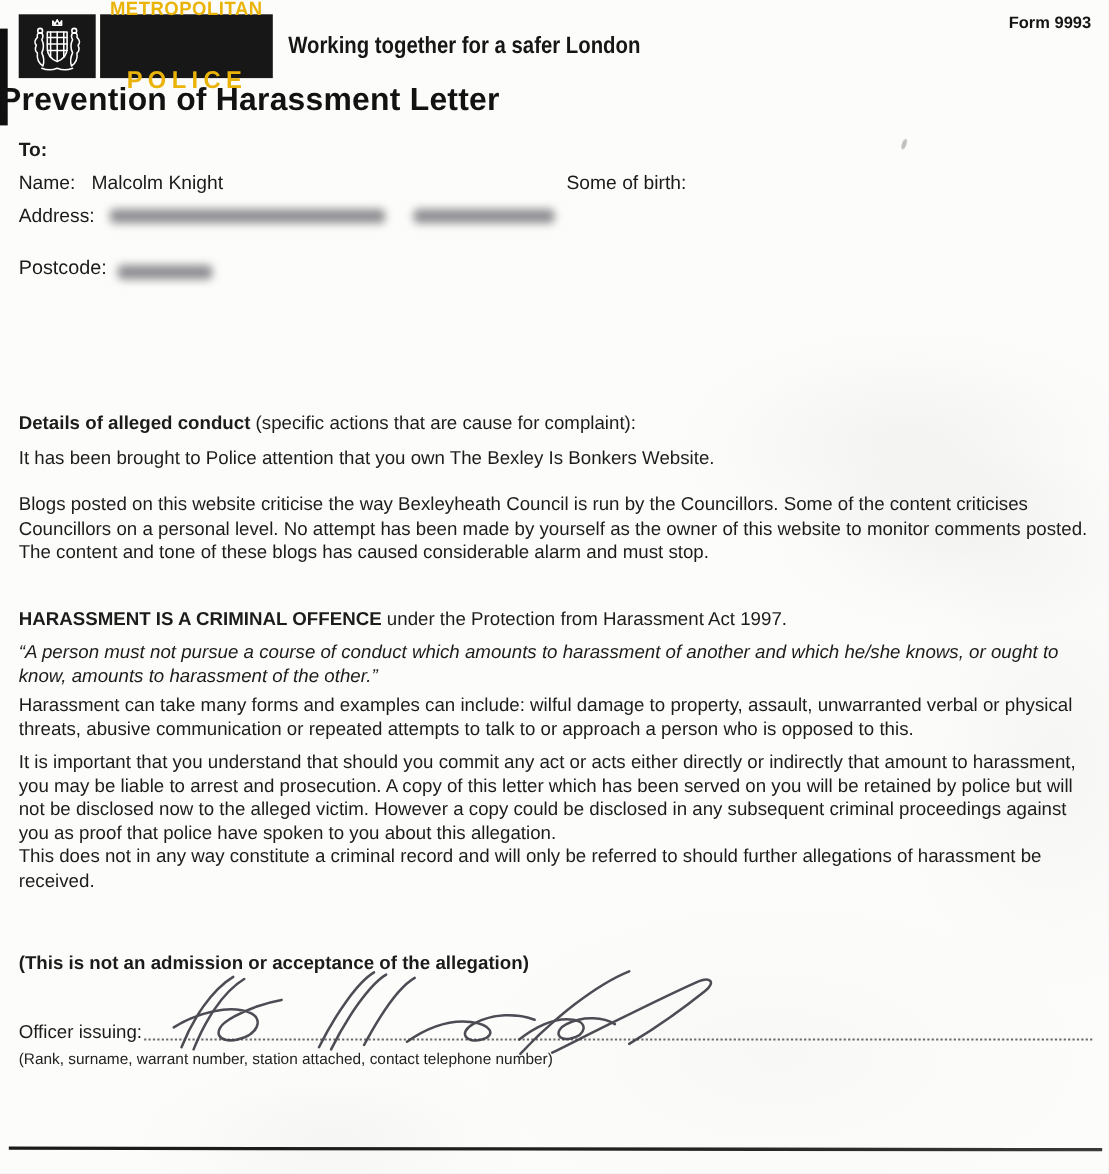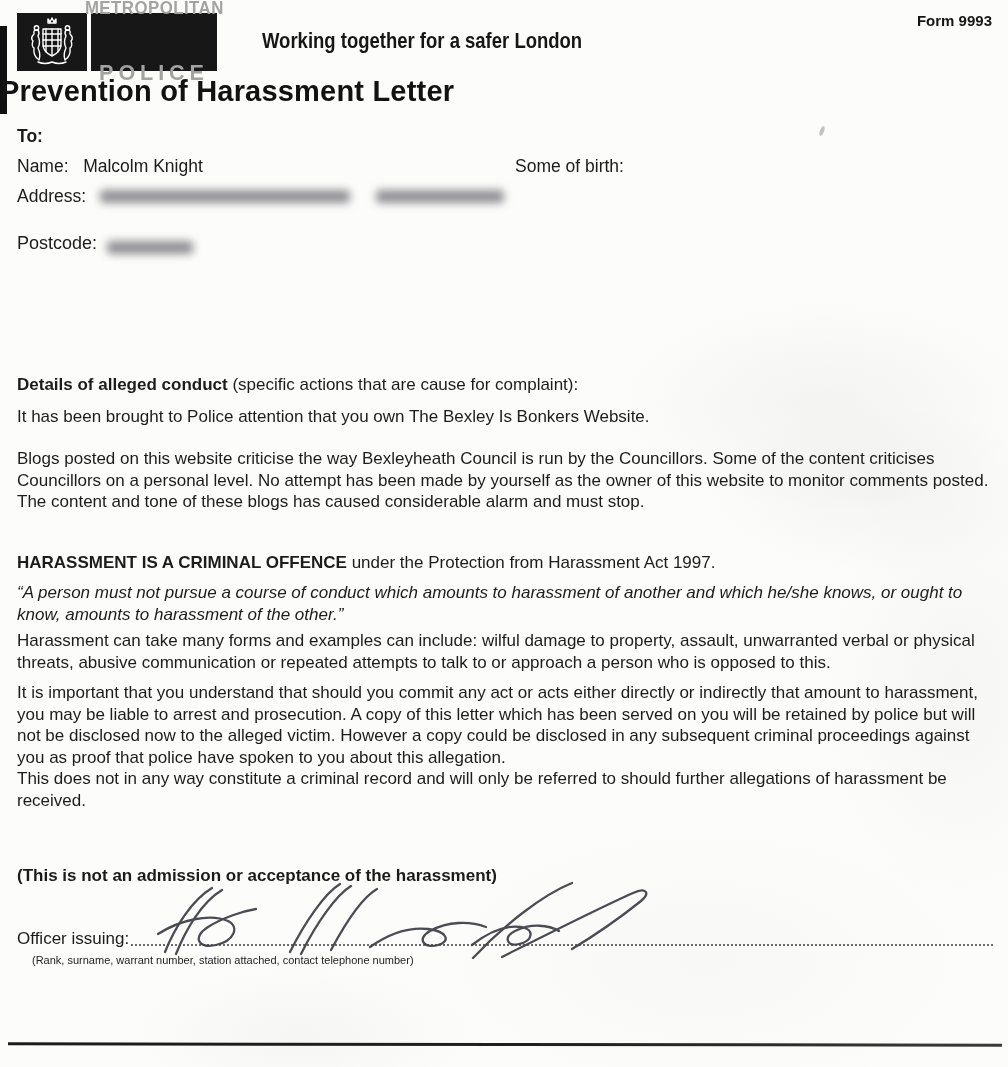--- a/index.html
+++ b/index.html
@@ -13,21 +13,21 @@
       radial-gradient(ellipse 200px 300px at 95% 65%, rgba(190,190,196,.10), transparent 70%),
       radial-gradient(ellipse 400px 200px at 70% 90%, rgba(200,200,205,.08), transparent 70%),
       radial-gradient(ellipse 250px 100px at 30% 97%, rgba(190,190,196,.10), transparent 70%),
       #fcfcfa;
     font-family:"Liberation Sans","DejaVu Sans",sans-serif;
     color:#1b1b1b;
     overflow:hidden;
   }
   
   .crest-box{position:absolute;left:17px;top:13px;width:70px;height:58px;background:#171717;display:flex;align-items:center;justify-content:center;}
-  .name-box{position:absolute;left:91px;top:13px;width:126px;height:58px;background:#171717;color:#a3a3a3;display:flex;flex-direction:column;align-items:center;justify-content:center;line-height:1;gap:42px;}
+  .name-box{position:absolute;left:91px;top:13px;width:157px;height:58px;background:#171717;color:#eab308;display:flex;flex-direction:column;align-items:center;justify-content:center;line-height:1;gap:42px;}
   .name-box .l1{font-weight:bold;font-size:17.5px;letter-spacing:.5px;transform:scaleX(.96);}
   .name-box .l2{font-weight:bold;font-size:22px;letter-spacing:5px;margin-top:3px;transform:scaleX(.98);}
   .tagline{position:absolute;left:262px;top:29px;font-size:21.5px;font-weight:bold;transform:scaleX(.86);transform-origin:left center;white-space:nowrap;color:#161616;}
   .form-number{position:absolute;right:16px;top:12px;font-size:15px;font-weight:bold;color:#151515;}
   
   .doc-title{position:absolute;left:0;top:75px;width:100%;text-align:left;font-size:29px;font-weight:bold;color:#121212;letter-spacing:.2px;}
   
   .to-label{position:absolute;left:17px;top:126px;font-size:17.5px;font-weight:bold;}
   .row-name{position:absolute;left:17px;top:156px;font-size:17.5px;}
   .row-dob{position:absolute;left:515px;top:156px;font-size:17.5px;}
@@ -38,21 +38,21 @@
   .redact.a2{width:128px;margin-left:26px;}
   .redact.p1{width:86px;margin-left:10px;margin-top:2px;}
   
   .body-block{position:absolute;left:17px;width:974px;font-size:17px;line-height:21.5px;color:#1c1c1c;}
   .b-bold{font-weight:bold;}
   .quote{font-style:italic;}
   
   .sig-row{position:absolute;left:17px;width:976px;display:flex;align-items:flex-end;font-size:17px;}
   .dotline{flex:1 1 auto;border-bottom:2px dotted #6a6a6a;margin-bottom:3px;margin-left:2px;}
   .disclaimer{position:absolute;left:17px;top:866px;font-size:17px;font-weight:bold;}
-  .officer-note{position:absolute;left:32px;top:954px;font-size:11px;color:#222;}
+  .officer-note{position:absolute;left:17px;top:954px;font-size:14px;color:#222;}
   .signature-svg{position:absolute;left:140px;top:880px;z-index:5;}
   
   .edge-strip{position:absolute;left:0;top:26px;width:7px;height:88px;background:#101010;}
   .bottom-rule{position:absolute;left:8px;top:1043px;width:994px;height:3px;background:linear-gradient(90deg,#1a1a1a 0%,#222 60%,#3a3a3a 100%);transform:rotate(.08deg);}
   .speck{position:absolute;left:820px;top:126px;width:4px;height:10px;border-radius:50%;background:rgba(120,120,125,.45);transform:rotate(20deg);filter:blur(.5px);}
 </style>
 </head>
 <body>
 
 <div class="page">
@@ -125,21 +125,21 @@
 
   <div class="body-block quote" style="top:582px;">“A person must not pursue a course of conduct which amounts to harassment of another and which he/she knows, or ought to know, amounts to harassment of the other.”</div>
 
   <div class="body-block" style="top:630px;">Harassment can take many forms and examples can include: wilful damage to property, assault, unwarranted verbal or physical threats, abusive communication or repeated attempts to talk to or approach a person who is opposed to this.</div>
 
   <div class="body-block" style="top:682px;">
     <div>It is important that you understand that should you commit any act or acts either directly or indirectly that amount to harassment, you may be liable to arrest and prosecution. A copy of this letter which has been served on you will be retained by police but will not be disclosed now to the alleged victim. However a copy could be disclosed in any subsequent criminal proceedings against you as proof that police have spoken to you about this allegation.</div>
     <div>This does not in any way constitute a criminal record and will only be referred to should further allegations of harassment be received.</div>
   </div>
 
-  <div class="disclaimer">(This is not an admission or acceptance of the harassment)</div>
+  <div class="disclaimer">(This is not an admission or acceptance of the allegation)</div>
 
   <div class="sig-row" style="top:929px;">
     <span>Officer issuing:</span>
     <span class="dotline"></span>
   </div>
   <div class="officer-note">(Rank, surname, warrant number, station attached, contact telephone number)</div>
 
   <svg class="signature-svg" width="520" height="84" viewBox="0 0 520 84">
     <g stroke="#3d3d46" fill="none" stroke-width="2.3" stroke-linecap="round" opacity="0.92">
       <path d="M25,72 C35,47 52,20 72,8"></path>

